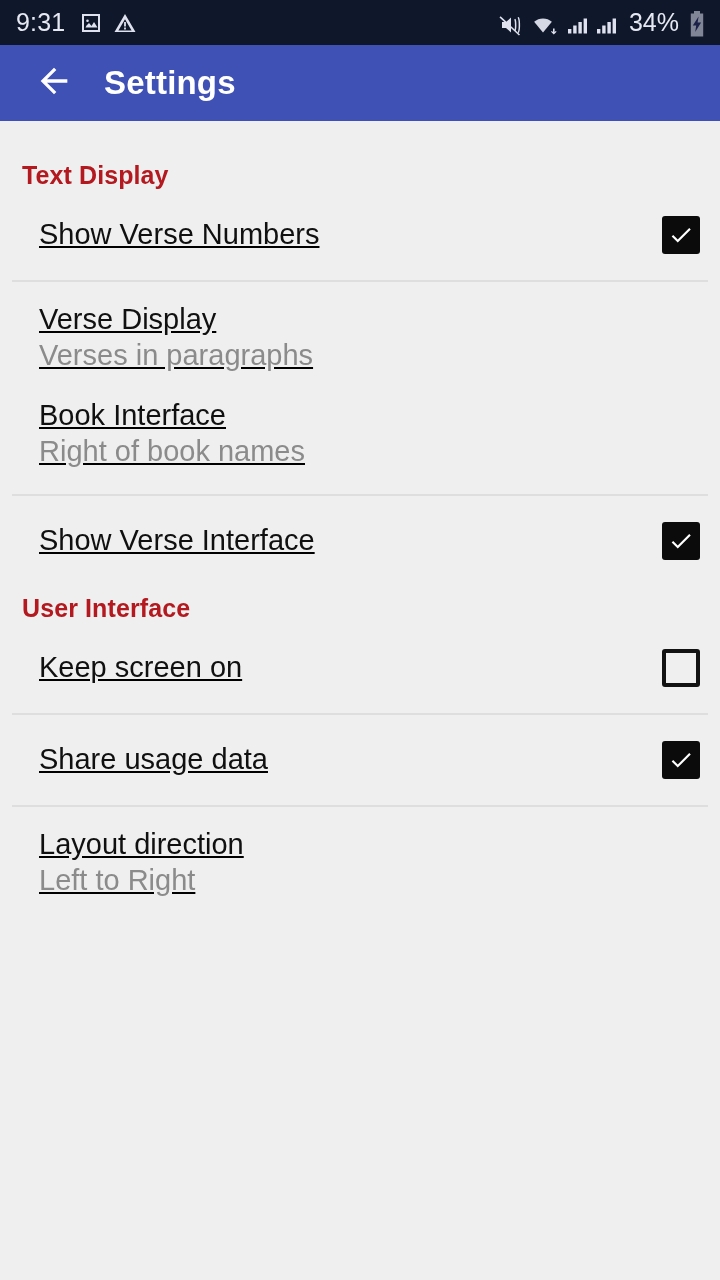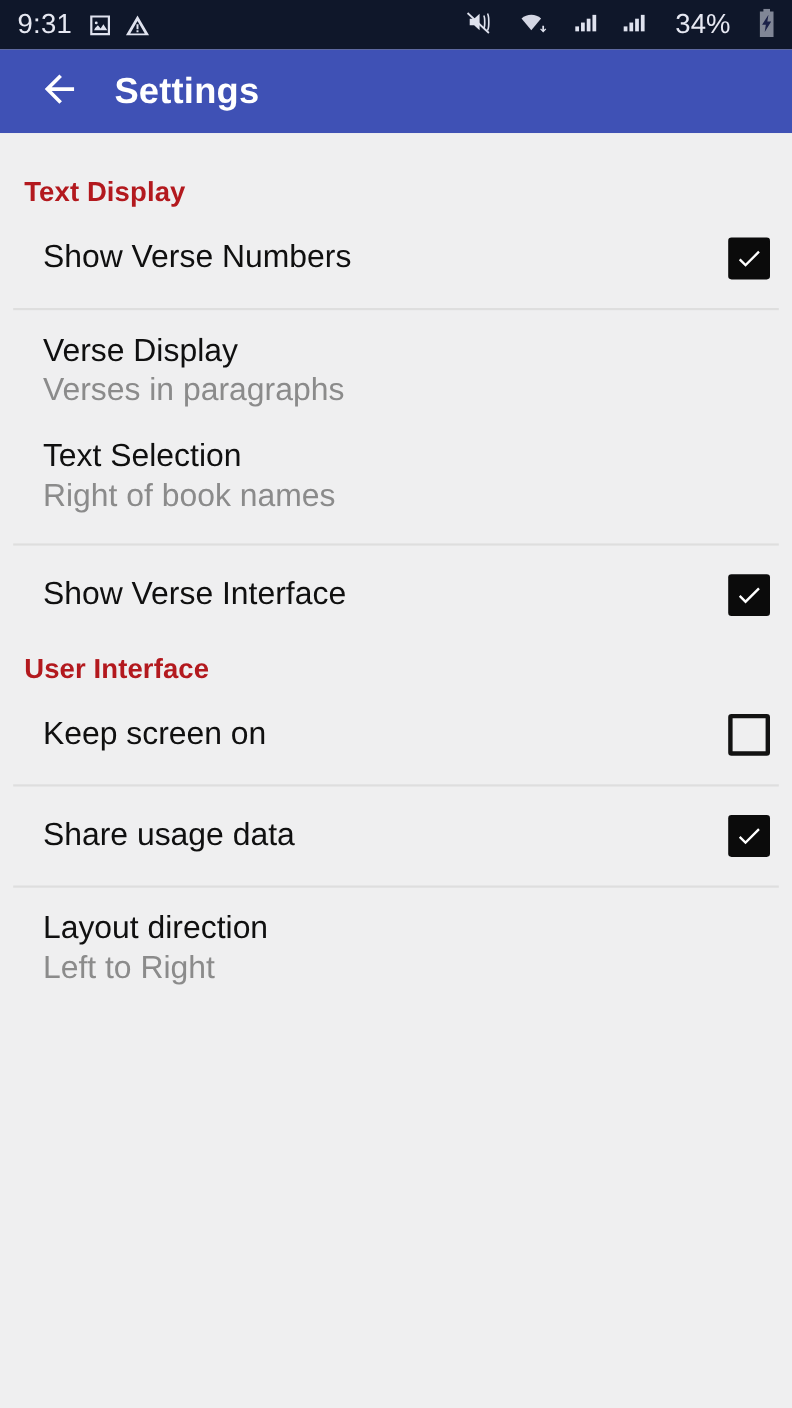--- a/index.html
+++ b/index.html
@@ -19,21 +19,21 @@
     padding:0 14px 0 16px;
     color:#dfe2ee;
   }
   .sb-clock {
     font-size:25px;
     letter-spacing:.2px;
     color:#e6e8f2;
   }
   .sb-left-icons { display:flex; align-items:center; gap:10px; margin-left:14px; }
   .sb-spacer { flex:1; }
-  .sb-right-icons { display:flex; align-items:flex-start; gap:22px; }
+  .sb-right-icons { display:flex; align-items:flex-end; gap:7px; }
   .sb-battery-text { font-size:25px; color:#e6e8f2; margin:0 2px 0 4px; }
   .sb-ico svg { display:block; }
 
   
   .appbar {
     height:76px;
     background:#3f51b5;
     display:flex;
     align-items:center;
     padding-left:30px;
@@ -63,20 +63,21 @@
     font-size:25px;
     font-weight:bold;
     padding:18px 18px 10px 22px;
     letter-spacing:.1px;
   }
   .row {
     display:flex;
     align-items:center;
     padding:0 20px 0 39px;
     min-height:70px;
+    text-decoration:underline;
   }
   .row.two-line { min-height:96px; align-items:flex-start; padding-top:10px; }
   .row-text { flex:1; min-width:0; }
   .row-title {
     font-size:29px;
     color:#101010;
     line-height:1.22;
   }
   .row-summary {
     font-size:29px;
@@ -192,21 +193,21 @@
     </div>
     <div class="divider"></div>
     <div class="row two-line">
       <div class="row-text">
         <div class="row-title">Verse Display</div>
         <div class="row-summary">Verses in paragraphs</div>
       </div>
     </div>
     <div class="row two-line">
       <div class="row-text">
-        <div class="row-title">Text Selection</div>
+        <div class="row-title">Book Interface</div>
         <div class="row-summary">Right of book names</div>
       </div>
     </div>
     <div class="divider"></div>
     <div class="row">
       <div class="row-text">
         <div class="row-title">Show Verse Interface</div>
       </div>
       <div class="checkbox checked">
         <svg class="tick" width="26" height="26" viewBox="0 0 24 24" fill="#ffffff">

